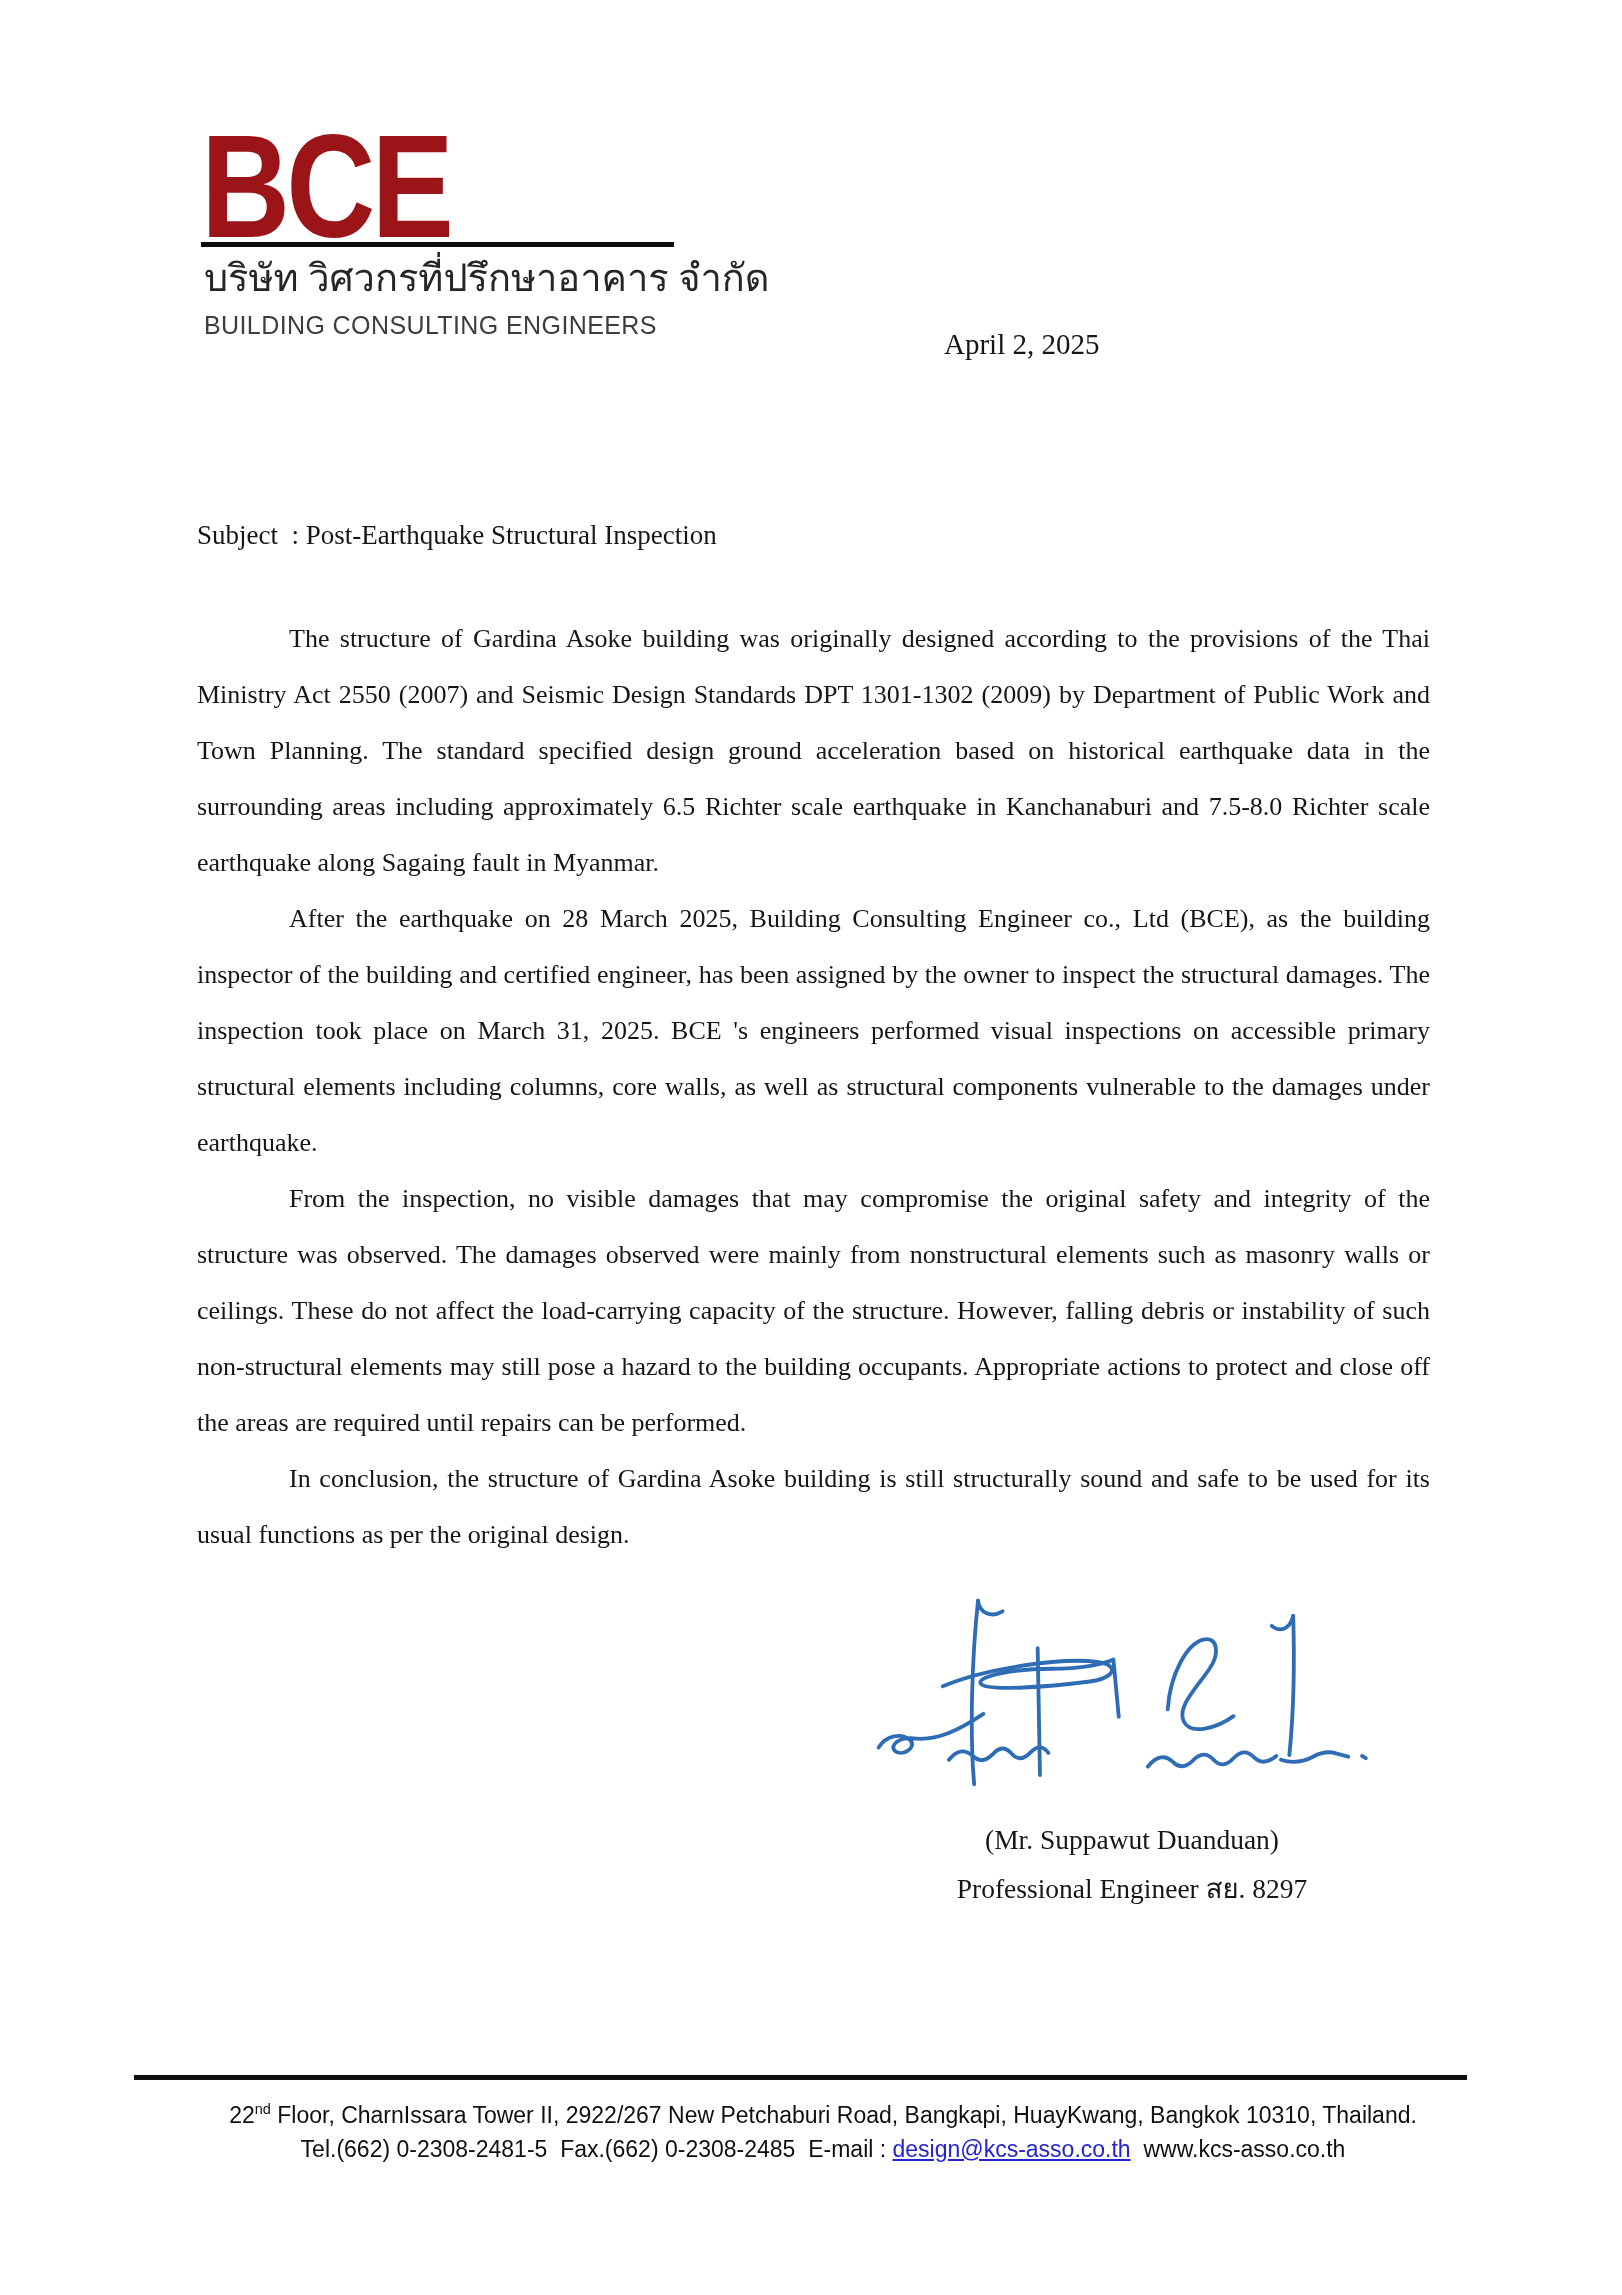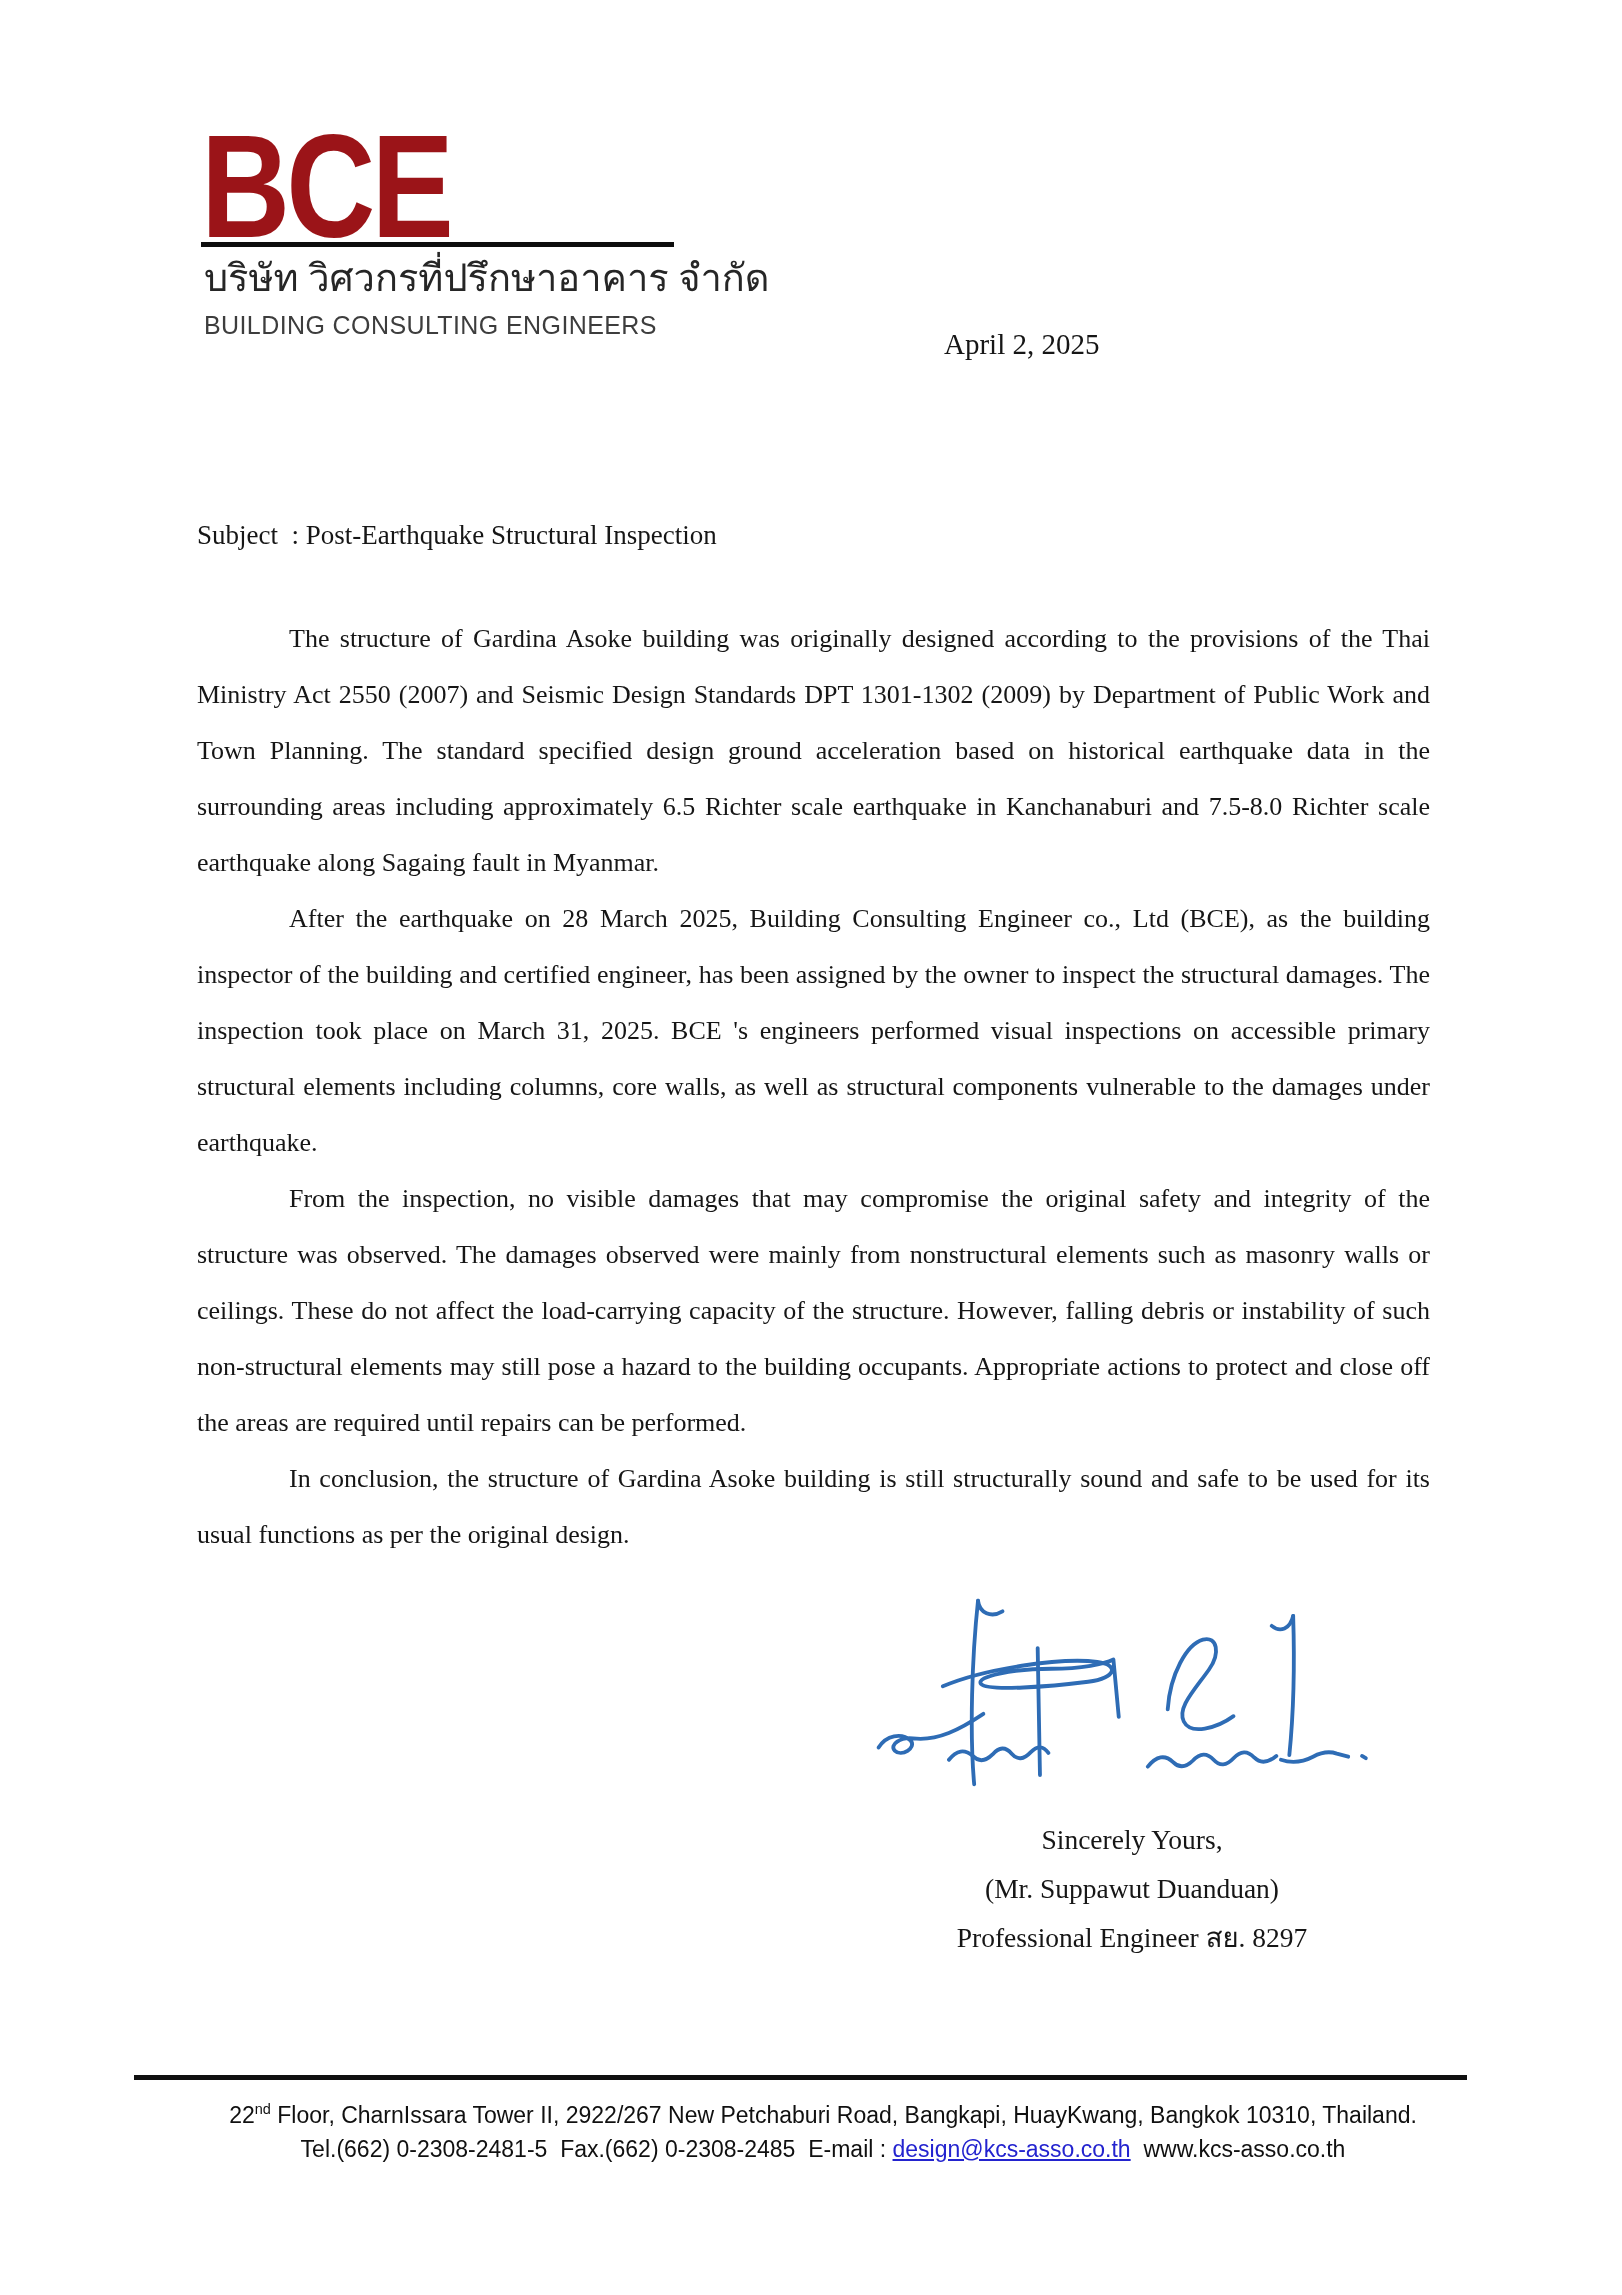--- a/index.html
+++ b/index.html
@@ -96,21 +96,20 @@
     <path d="M228,72 L231,238"></path>
     <path d="M398,152 C401,106 423,67 444,61 C463,56 467,79 452,100 C433,127 410,150 419,168 C428,186 462,177 484,161"></path>
     <path d="M372,227 q17,-21 33,-6 q12,12 26,-2 q14,-15 27,-1 q12,13 26,-2 q14,-15 27,-1 q12,12 29,-2"></path>
     <path d="M562,30 C564,92 562,162 557,212"></path>
     <path d="M562,30 c-4,17 -17,22 -28,13"></path>
     <path d="M546,218 q21,7 42,-4 q17,-9 31,-4 l15,4"></path>
     <path d="M652,213 l5,3"></path>
   </svg>
 
   <div class="closing">
-    <div>Sincerely Yours,</div>
     <div>(Mr. Suppawut Duanduan)</div>
     <div>Professional Engineer สย. 8297</div>
   </div>
 
   <div class="footer-rule"></div>
   <div class="footer">
     <div><span class="pre">22</span><sup>nd</sup><span class="pre"> Floor, CharnIssara Tower II, 2922/267 New Petchaburi Road, Bangkapi, HuayKwang, Bangkok 10310, Thailand.</span></div>
     <div><span class="pre">Tel.(662) 0-2308-2481-5  Fax.(662) 0-2308-2485  E-mail : </span><a href="#" class="email-link">design@kcs-asso.co.th</a><span class="website">  www.kcs-asso.co.th</span></div>
   </div>
 

